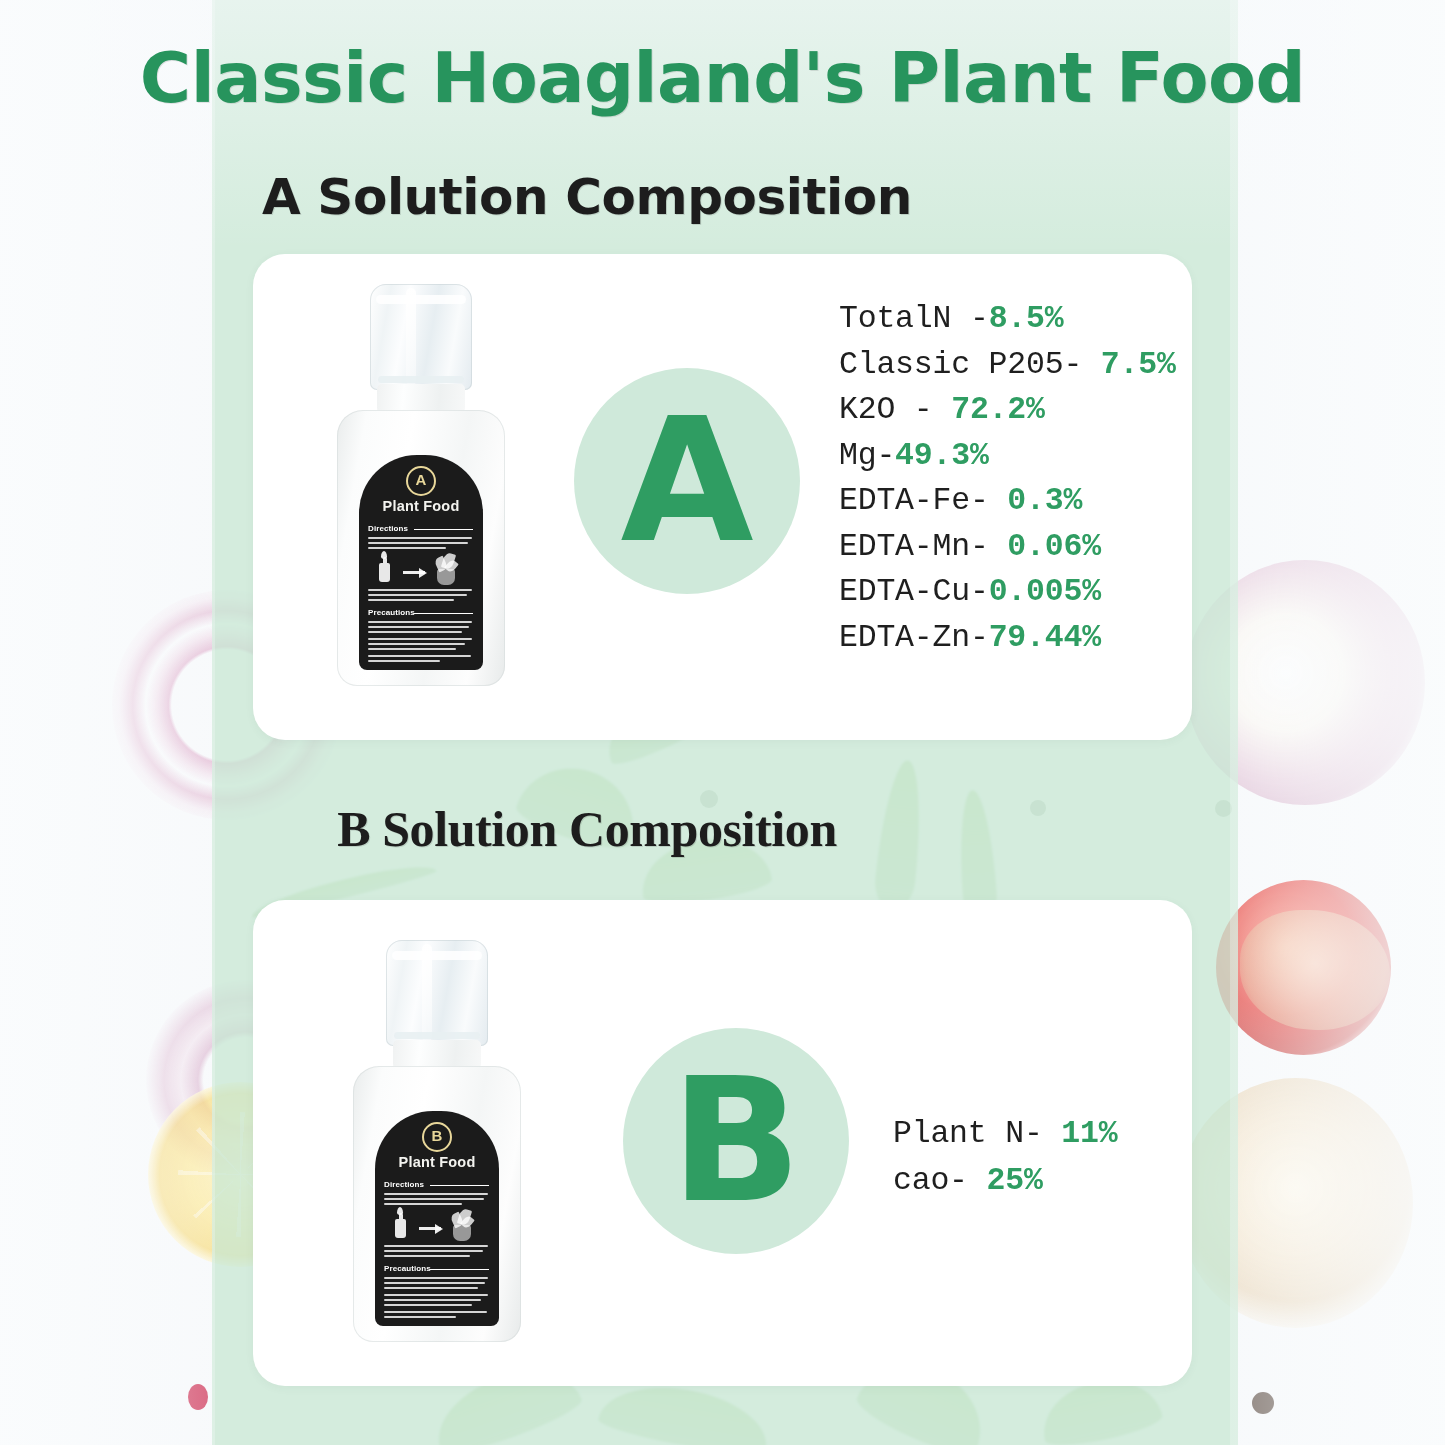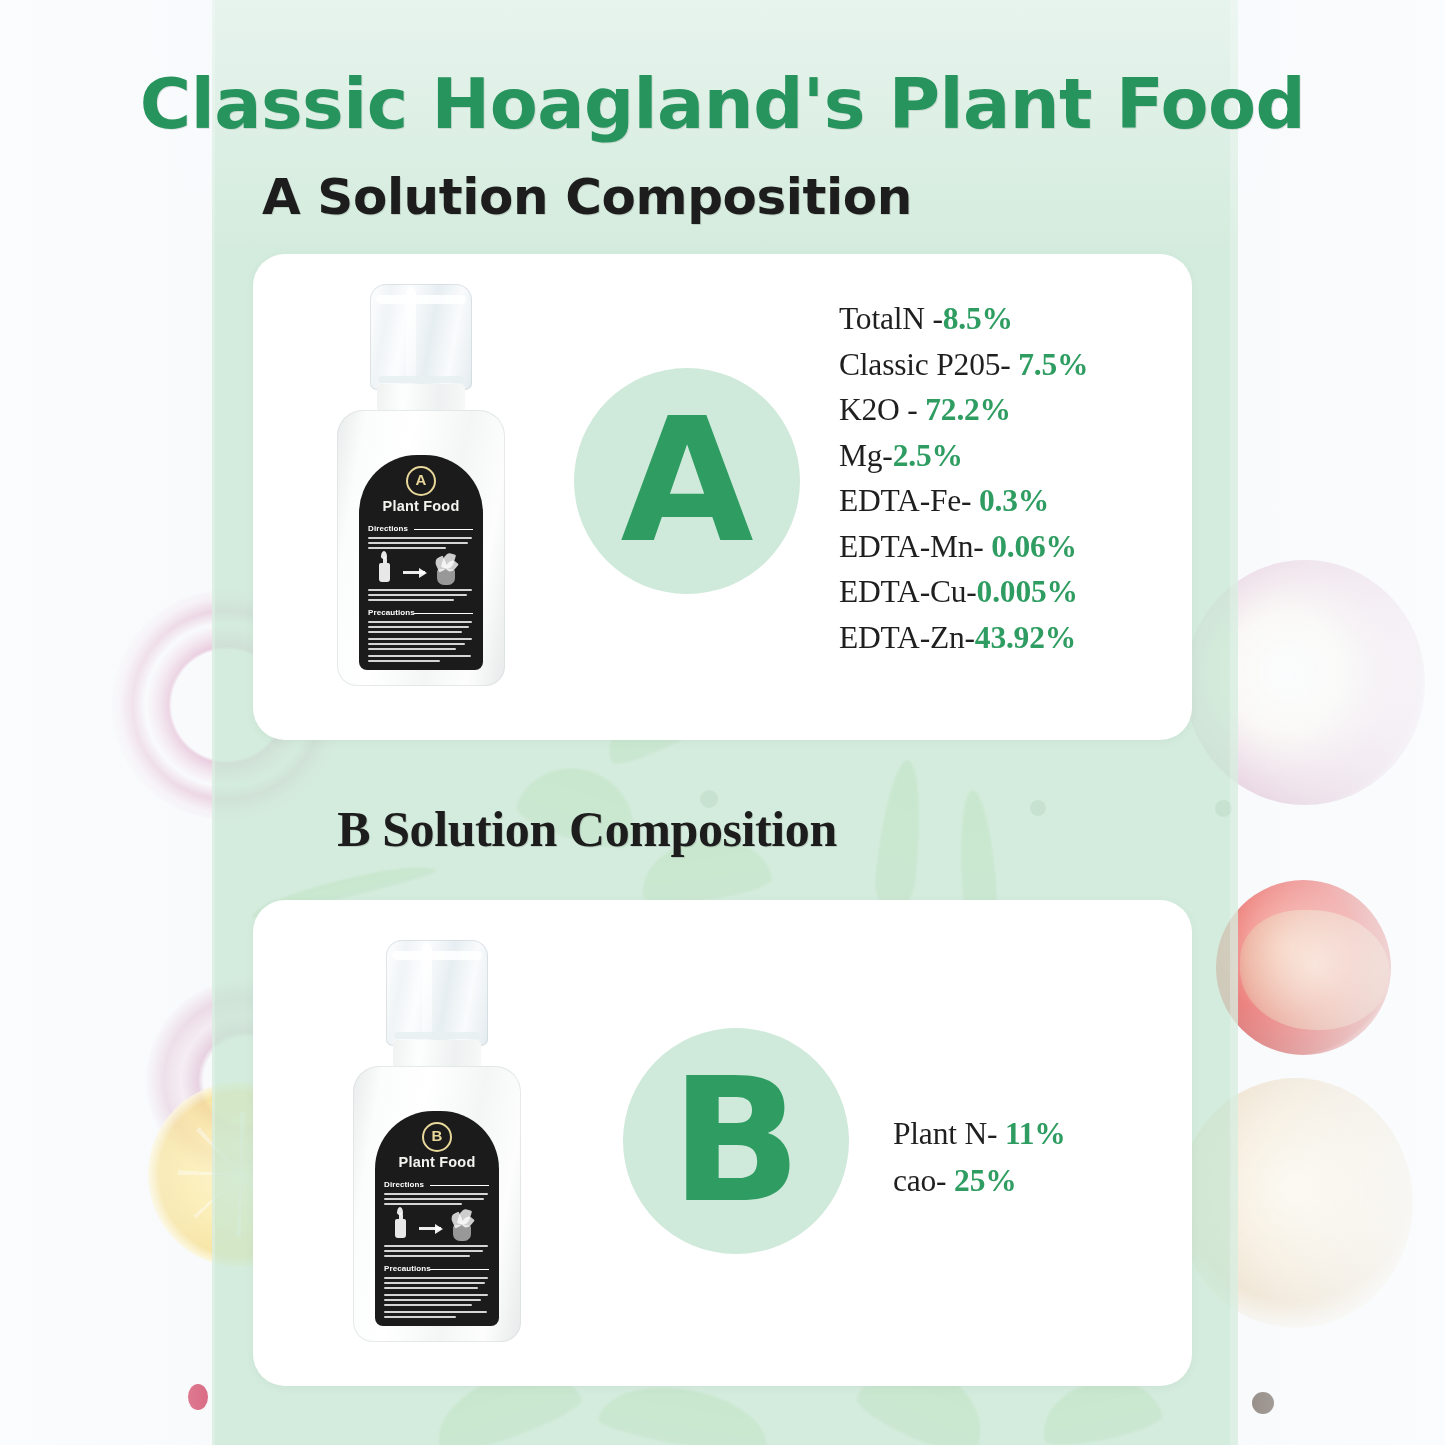--- a/index.html
+++ b/index.html
@@ -142,21 +142,20 @@
     top: 42px;
     width: 1445px;
     text-align: center;
     font-family: "DejaVu Sans", sans-serif;
     font-weight: 700;
     font-size: 70px;
     line-height: 1.05;
     letter-spacing: -0.5px;
     color: #27945d;
     text-shadow: 1px 1px 0 rgba(0,0,0,0.10);
-    margin-top: 26px;
   }
 
   .section-title {
     position: absolute;
     width: 1174px;
     left: 0;
     text-align: center;
     font-family: "DejaVu Sans", sans-serif;
     font-weight: 700;
     font-size: 50px;
@@ -399,21 +398,21 @@
     left: 370px;
     top: 128px;
     width: 226px;
     height: 226px;
     font-size: 172px;
   }
 
   
   .comp-list {
     position: absolute;
-    font-family: Liberation Serif, serif;
+    font-family: Liberation Mono, monospace;
     color: #1f1f1f;
   }
   #list-a {
     left: 586px;
     top: 42px;
     width: 345px;
     font-size: 31.5px;
     line-height: 45.5px;
   }
   #list-b {
@@ -535,25 +534,25 @@
           </div>
         </div>
       </div>
 
       <div class="letter-badge" id="badge-a">A</div>
 
       <div class="comp-list" id="list-a">
           <div class="comp-row"><span>TotalN -</span><span class="val">8.5%</span></div>
           <div class="comp-row"><span>Classic P205- </span><span class="val">7.5%</span></div>
           <div class="comp-row"><span>K2O - </span><span class="val">72.2%</span></div>
-          <div class="comp-row"><span>Mg-</span><span class="val">2.5%</span></div>
+          <div class="comp-row"><span>Mg-</span><span class="val">49.3%</span></div>
           <div class="comp-row"><span>EDTA-Fe- </span><span class="val">0.3%</span></div>
           <div class="comp-row"><span>EDTA-Mn- </span><span class="val">0.06%</span></div>
           <div class="comp-row"><span>EDTA-Cu-</span><span class="val">0.005%</span></div>
-          <div class="comp-row"><span>EDTA-Zn-</span><span class="val">43.92%</span></div>
+          <div class="comp-row"><span>EDTA-Zn-</span><span class="val">79.44%</span></div>
         </div>
 
     </div>
   </div>
 
   <div class="section-title" id="title-b">B Solution Composition</div>
 
   <div class="card" id="card-b">
     <div class="card-inner">
 

